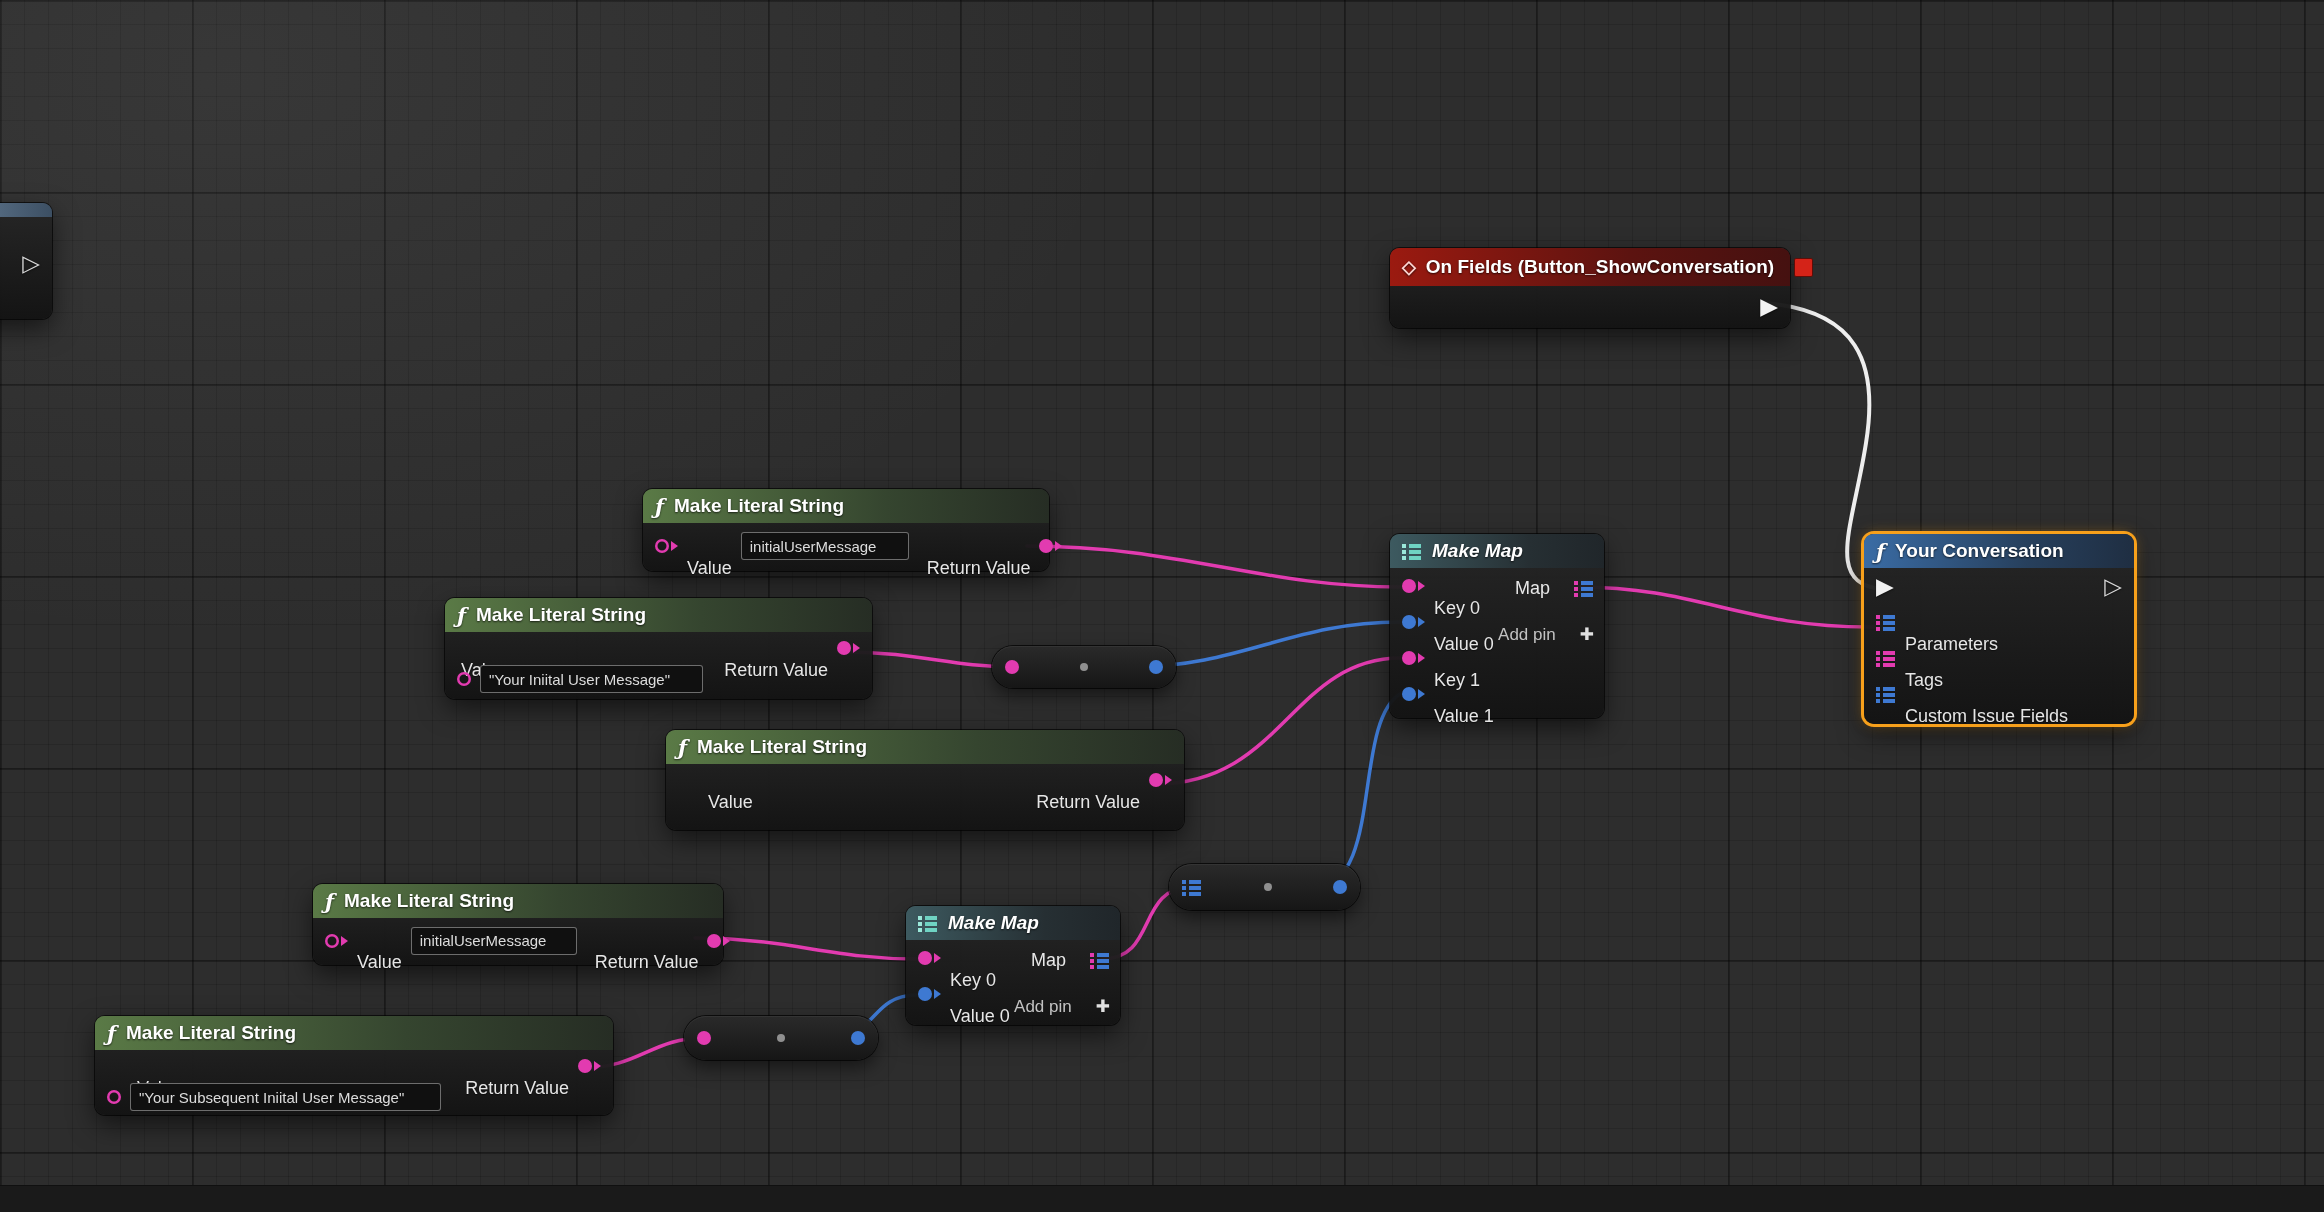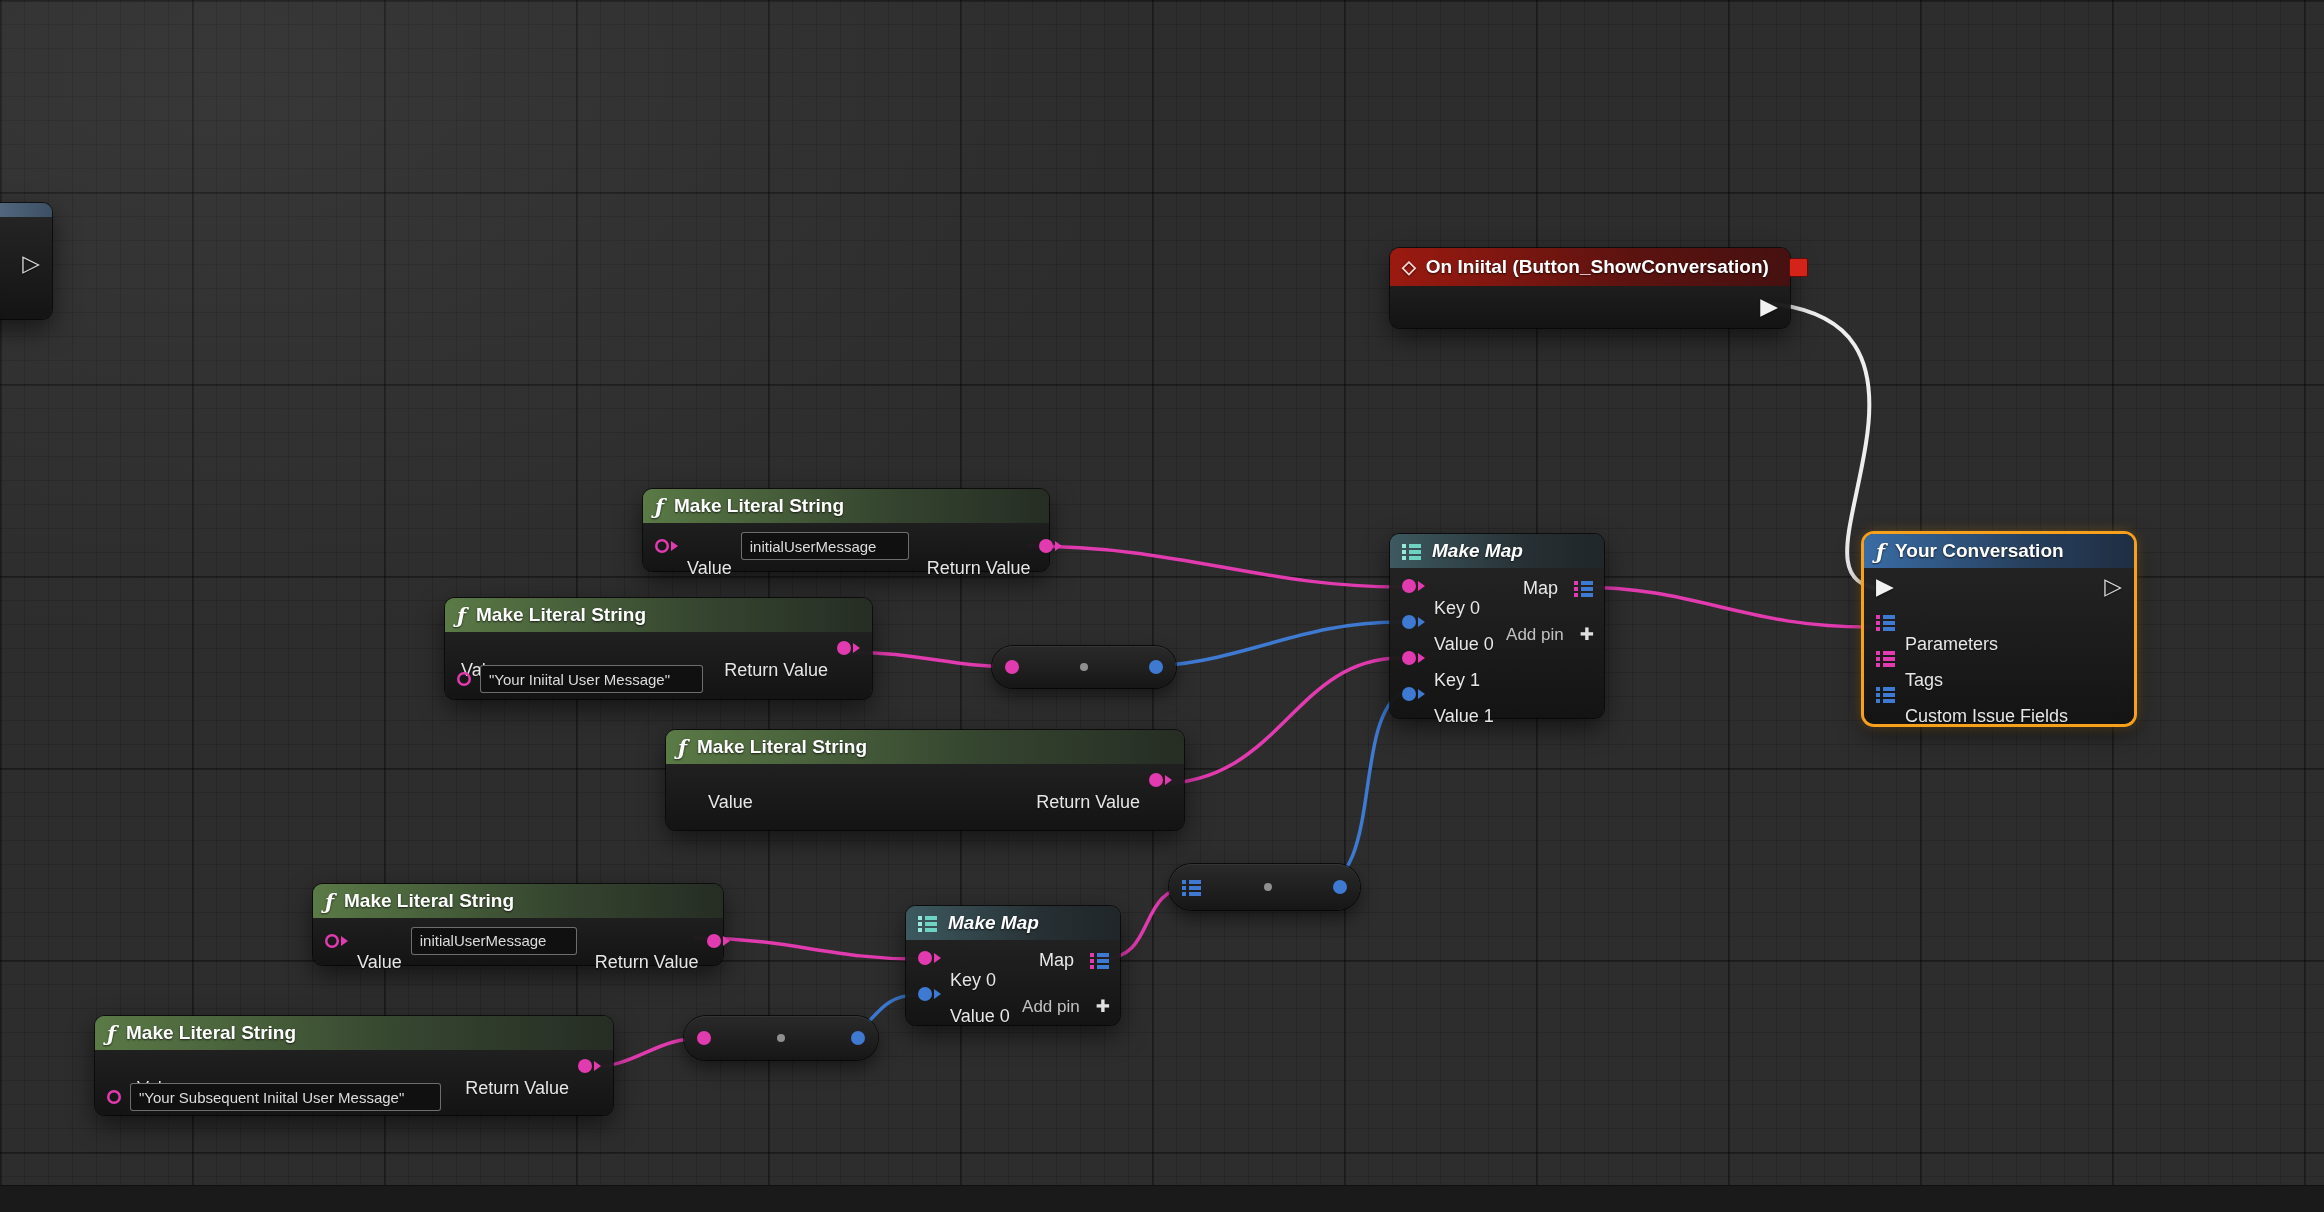--- a/index.html
+++ b/index.html
@@ -57,21 +57,21 @@
     box-shadow:0 6px 0 var(--c2),0 12px 0 var(--c2);}
   .gicon.teal{--c1:#9be8da;--c2:#6fd3c3;}
   .gicon.mag{--c1:#e23bb0;--c2:#e23bb0;}
   .gicon.blu{--c1:#3e79d2;--c2:#3e79d2;}
 
   
   .textbox{background:#101010;border:1px solid rgba(185,185,185,0.55);border-radius:3px;color:#dcdcdc;
     font-size:15px;font-family:"Liberation Sans",sans-serif;padding:2px 8px;height:22px;box-sizing:content-box;outline:none;}
 
   
-  .mm-right{position:absolute;right:10px;display:flex;align-items:center;gap:16px;font-size:18px;}
+  .mm-right{position:absolute;right:10px;display:flex;align-items:center;gap:24px;font-size:18px;}
   .mm-add{color:#c2c2c2;font-size:17px;}
   .plus{font-size:17px;color:#e0e0e0;}
 
   .redsq{width:17px;height:17px;flex:none;background:#d42318;border:1px solid #5e0d08;border-radius:2px;}
   .diamond{font-size:18px;color:#ffd8d4;line-height:1;}
 
   
   .pill{position:absolute;z-index:2;display:flex;align-items:center;justify-content:space-between;
     padding:0 13px;border-radius:23px;background:linear-gradient(180deg,#2a2a2a,#161616);
     box-shadow:0 8px 18px rgba(0,0,0,0.5), 0 0 0 1px rgba(0,0,0,0.7), inset 0 1px 0 rgba(255,255,255,0.05);}
@@ -102,21 +102,21 @@
   <div class="node" style="left:-70px;top:203px;width:122px;height:116px;">
     <div class="header bluegrey"></div>
     <div class="row out" style="margin-top:26px;">
       <span class="execpin hollow">▷</span>
     </div>
   </div>
 
   <div class="node" style="left:1390px;top:248px;width:400px;height:80px;">
     <div class="header red">
       <span class="diamond">◇</span>
-      <span class="lbl">On Iniital (Button_ShowConversation)</span>
+      <span class="lbl">On Fields (Button_ShowConversation)</span>
       <span class="spacer"></span>
       <span class="redsq"></span>
     </div>
     <div class="row out">
       <span class="execpin">▶</span>
     </div>
   </div>
 
   <div class="node" style="left:643px;top:489px;width:406px;height:82px;">
     <div class="header green">

